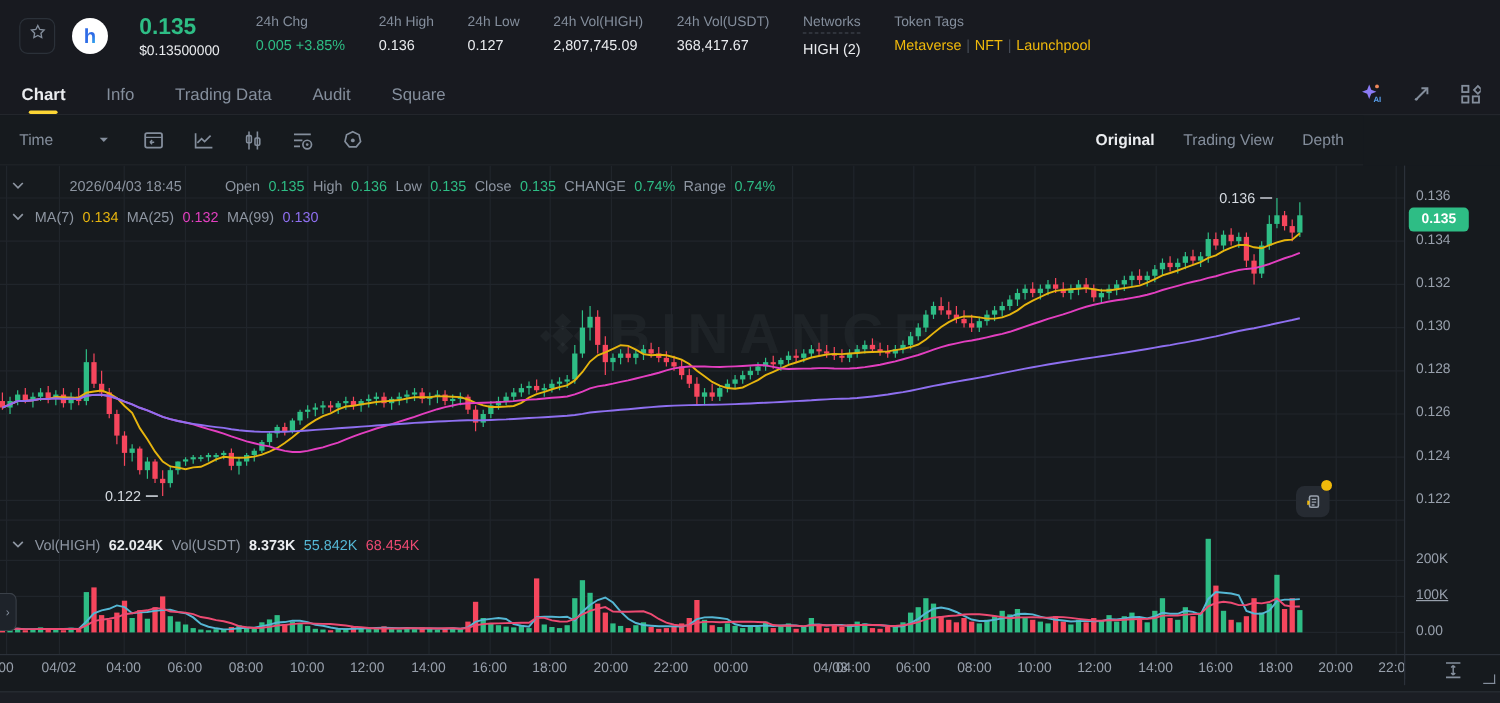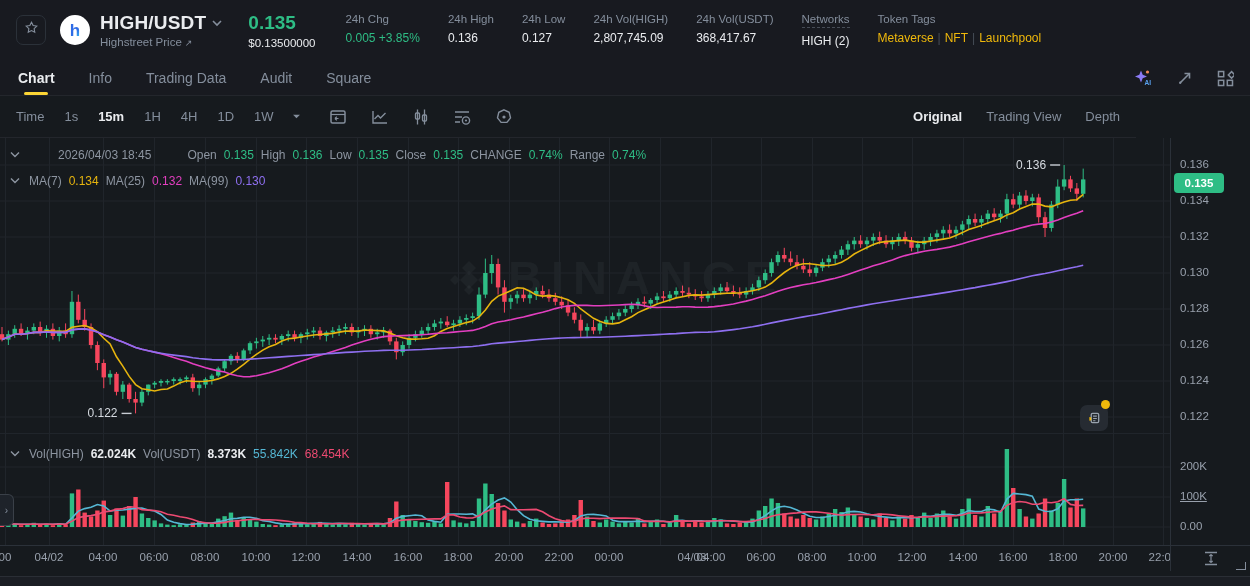--- a/index.html
+++ b/index.html
@@ -93,31 +93,20 @@
 
   <div class="header">
     <button class="fav-btn">
       <svg width="15" height="15" viewBox="0 0 24 24">
           <path d="M12 3.6l2.6 5.3 5.8.8-4.2 4.1 1 5.8-5.2-2.7-5.2 2.7 1-5.8L3.6 9.7l5.8-.8z" fill="none" stroke="#848E9C" stroke-width="1.8"></path>
         </svg>
     </button>
     <div class="coin-logo">
         <span>h</span>
       </div>
-    <div class="sym-block">
-      <div class="sym-row">
-        <span class="sym">HIGH/USDT</span>
-        <svg width="10" height="7" viewBox="0 0 10 7">
-            <path d="M1 1l4 4 4-4" fill="none" stroke="#848E9C" stroke-width="1.6"></path>
-          </svg>
-      </div>
-      <div class="subtitle">
-        <span>Highstreet Price</span><span class="ext">↗</span>
-      </div>
-    </div>
     <div class="price-block">
       <div class="last-price">0.135</div>
       <div class="usd-price">$0.13500000</div>
     </div>
     <div class="stats">
         <div class="stat">
           <div class="s-label">24h Chg</div>
           <div class="s-value green">0.005 +3.85%</div>
         </div>
         <div class="stat">
@@ -176,28 +165,20 @@
           <rect x="12.2" y="1" width="4.6" height="4.6" transform="rotate(45 12.6 4.2)" fill="none" stroke="#848E9C" stroke-width="1.5"></rect>
           <rect x="1.5" y="10.3" width="5.2" height="5.2" fill="none" stroke="#848E9C" stroke-width="1.5"></rect>
           <rect x="10.3" y="10.3" width="5.2" height="5.2" fill="none" stroke="#848E9C" stroke-width="1.5"></rect>
         </svg>
       </button>
     </div>
   </div>
 
   <div class="toolbar">
     <span class="tb-label">Time</span>
-    <div class="intervals">
-        <span class="interval">1s</span>
-        <span class="interval active">15m</span>
-        <span class="interval">1H</span>
-        <span class="interval">4H</span>
-        <span class="interval">1D</span>
-        <span class="interval">1W</span>
-      </div>
     <button class="icon-btn tb-caret">
       <svg width="9" height="6" viewBox="0 0 10 7">
           <path d="M1 1l4 4 4-4" fill="#848E9C"></path>
         </svg>
     </button>
     <div class="tb-icons">
       <button class="icon-btn">
         <svg width="18" height="18" viewBox="0 0 18 18">
           <rect x="2" y="3" width="14" height="12" rx="1.5" fill="none" stroke="#848E9C" stroke-width="1.5"></rect>
           <path d="M2 6.5h14" stroke="#848E9C" stroke-width="1.2"></path>

